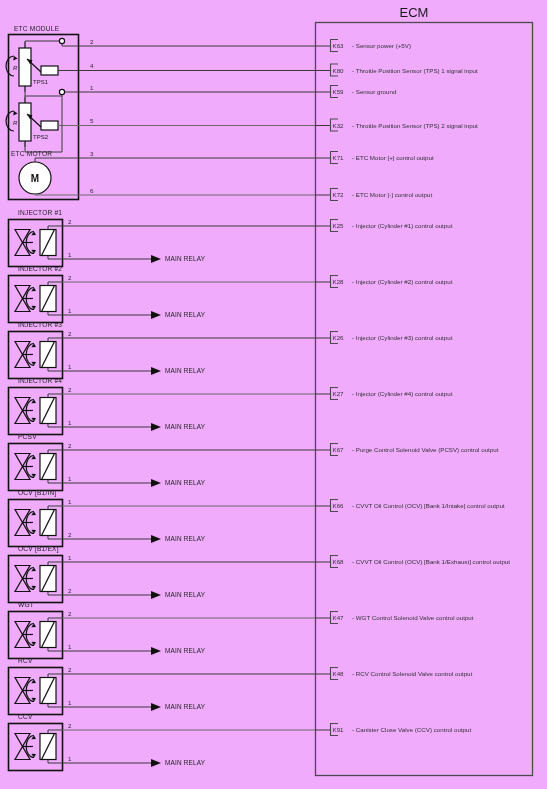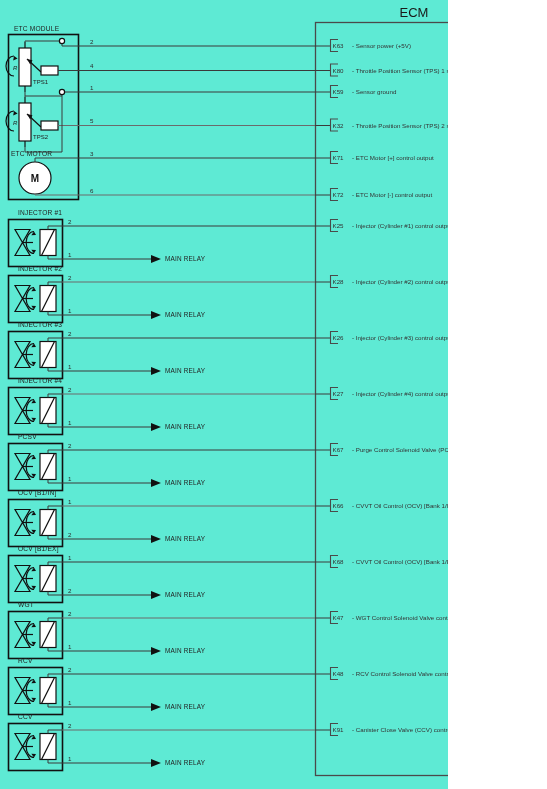--- a/index.html
+++ b/index.html
@@ -6,24 +6,25 @@
     margin: 0;
     padding: 0;
     background: #ffffff;
   }
   body {
     font-family: "Liberation Sans", sans-serif;
     color: #1a1a1a;
   }
   #diagram-root {
     position: relative;
-    width: 448px;
+    width: 516px;
     height: 789px;
     overflow: hidden;
-    background: #5eead4;
+    background: #f0abfc;
+    padding-left: 32px;
   }
   #diagram-svg {
     position: absolute;
     top: 0;
     left: 0;
     width: 547px;
     height: 789px;
     display: block;
   }
   .wire {

